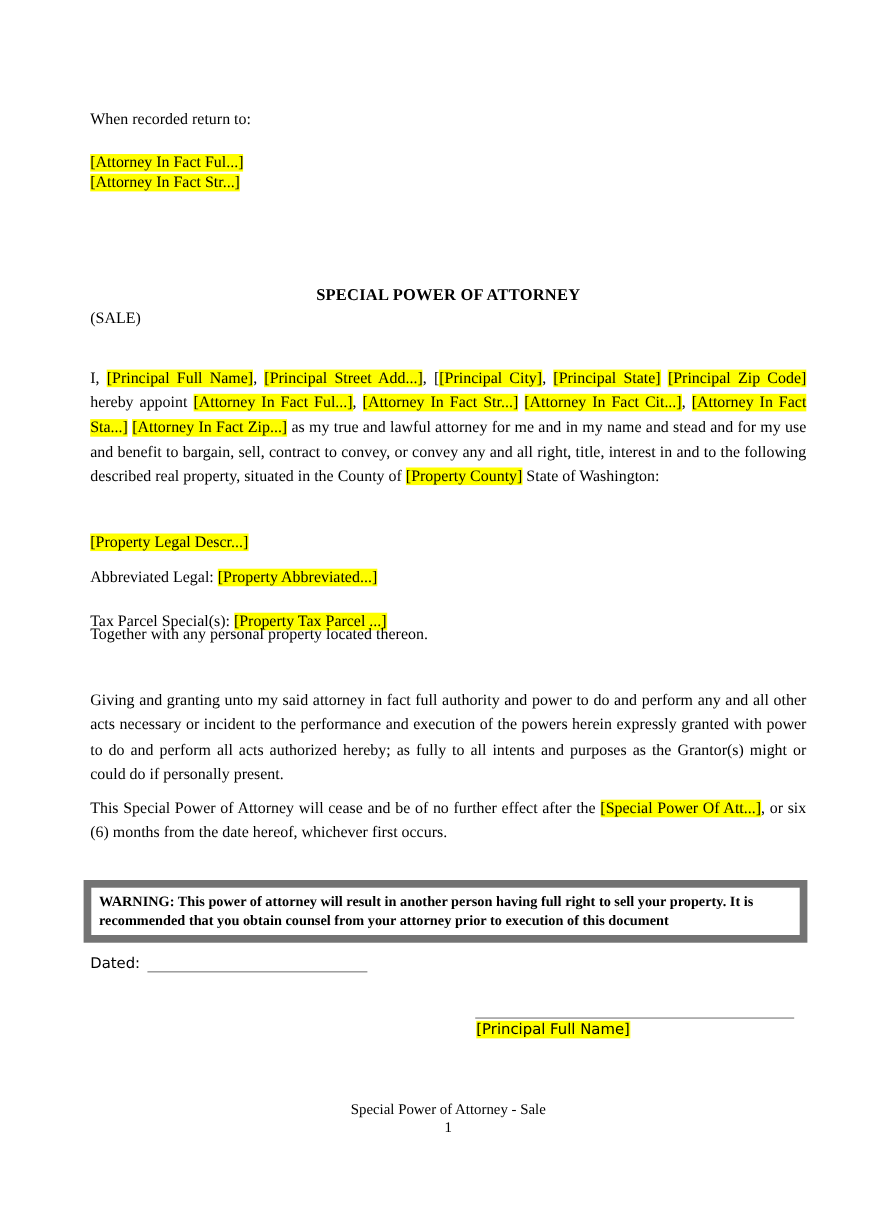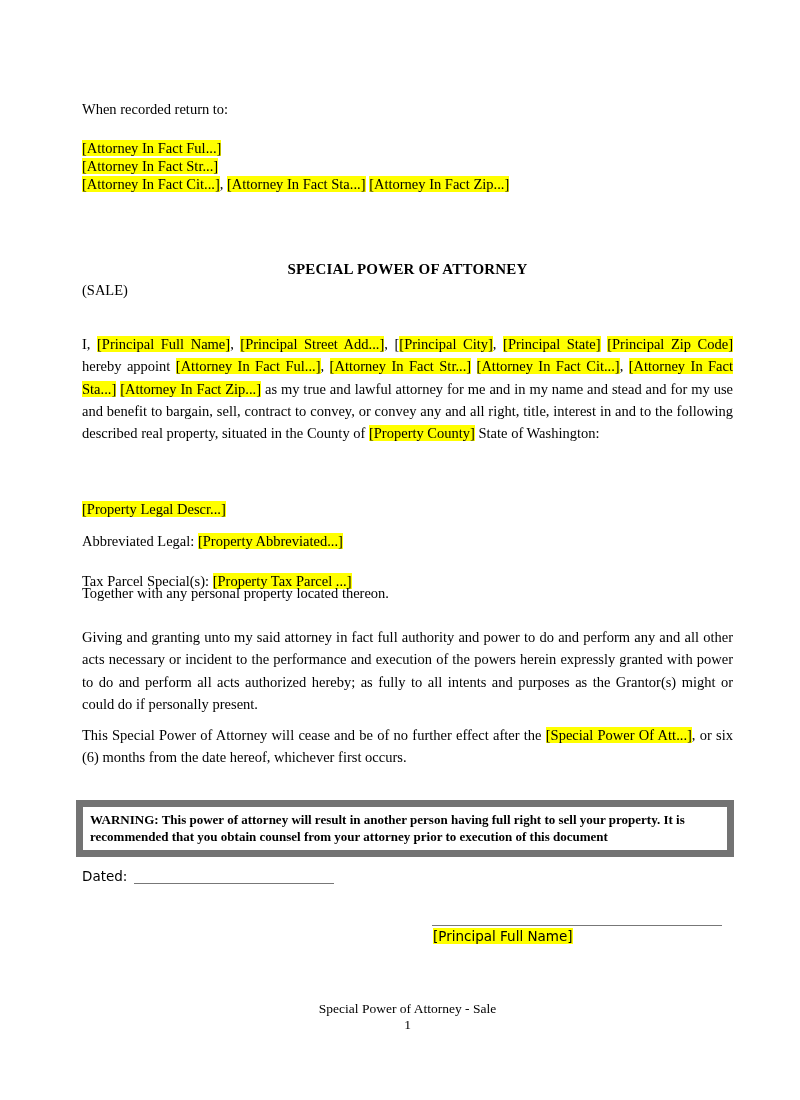--- a/index.html
+++ b/index.html
@@ -73,21 +73,21 @@
 
   
   .para {
     position: absolute;
     width: 651px;
     font-size: 14.5px;
     line-height: 22.3px;
     text-align: justify;
     text-justify: inter-word;
   }
-  .para.nojust { text-align: left; margin-top: 16px; }
+  .para.nojust { text-align: left; }
 
   #p-main    { top: 333px; }
   #p-legal   { top: 482px; }
   #p-abbrev  { top: 514px; }
   #p-taxparc { top: 554px; }
   #p-together{ top: 566px; }
   #p-giving  { top: 626px; }
   #p-cease   { top: 724px; }
 
   
@@ -165,21 +165,20 @@
 <body>
 
 <div class="page">
   <div class="content">
 
     <div class="return-to-label">When recorded return to:</div>
 
     <div class="return-block">
       <div><span class="hl">[Attorney In Fact Ful...]</span></div>
       <div><span class="hl">[Attorney In Fact Str...]</span></div>
-      <div><span class="hl">[Attorney In Fact Cit...]</span><span>,</span> <span class="hl">[Attorney In Fact Sta...]</span> <span class="hl">[Attorney In Fact Zip...]</span></div>
     </div>
 
     <div class="doc-title">SPECIAL POWER OF ATTORNEY</div>
     <div class="doc-subtitle">(SALE)</div>
 
     <div class="para" id="p-main"><span>I, </span><span class="hl">[Principal Full Name]</span><span>, </span><span class="hl">[Principal Street Add...]</span><span>, [</span><span class="hl">[Principal City]</span><span>, </span><span class="hl">[Principal State]</span><span> </span><span class="hl">[Principal Zip Code]</span><span> hereby appoint </span><span class="hl">[Attorney In Fact Ful...]</span><span>, </span><span class="hl">[Attorney In Fact Str...]</span><span> </span><span class="hl">[Attorney In Fact Cit...]</span><span>, </span><span class="hl">[Attorney In Fact Sta...]</span><span> </span><span class="hl">[Attorney In Fact Zip...]</span><span> as my true and lawful attorney for me and in my name and stead and for my use and benefit to bargain, sell, contract to convey, or convey any and all right, title, interest in and to the following described real property, situated in the County of </span><span class="hl">[Property County]</span><span>  State of Washington:</span></div>
 
     <div class="para nojust" id="p-legal"><span class="hl">[Property Legal Descr...]</span></div>
 
     <div class="para nojust" id="p-abbrev"><span>Abbreviated Legal: </span><span class="hl">[Property Abbreviated...]</span></div>

